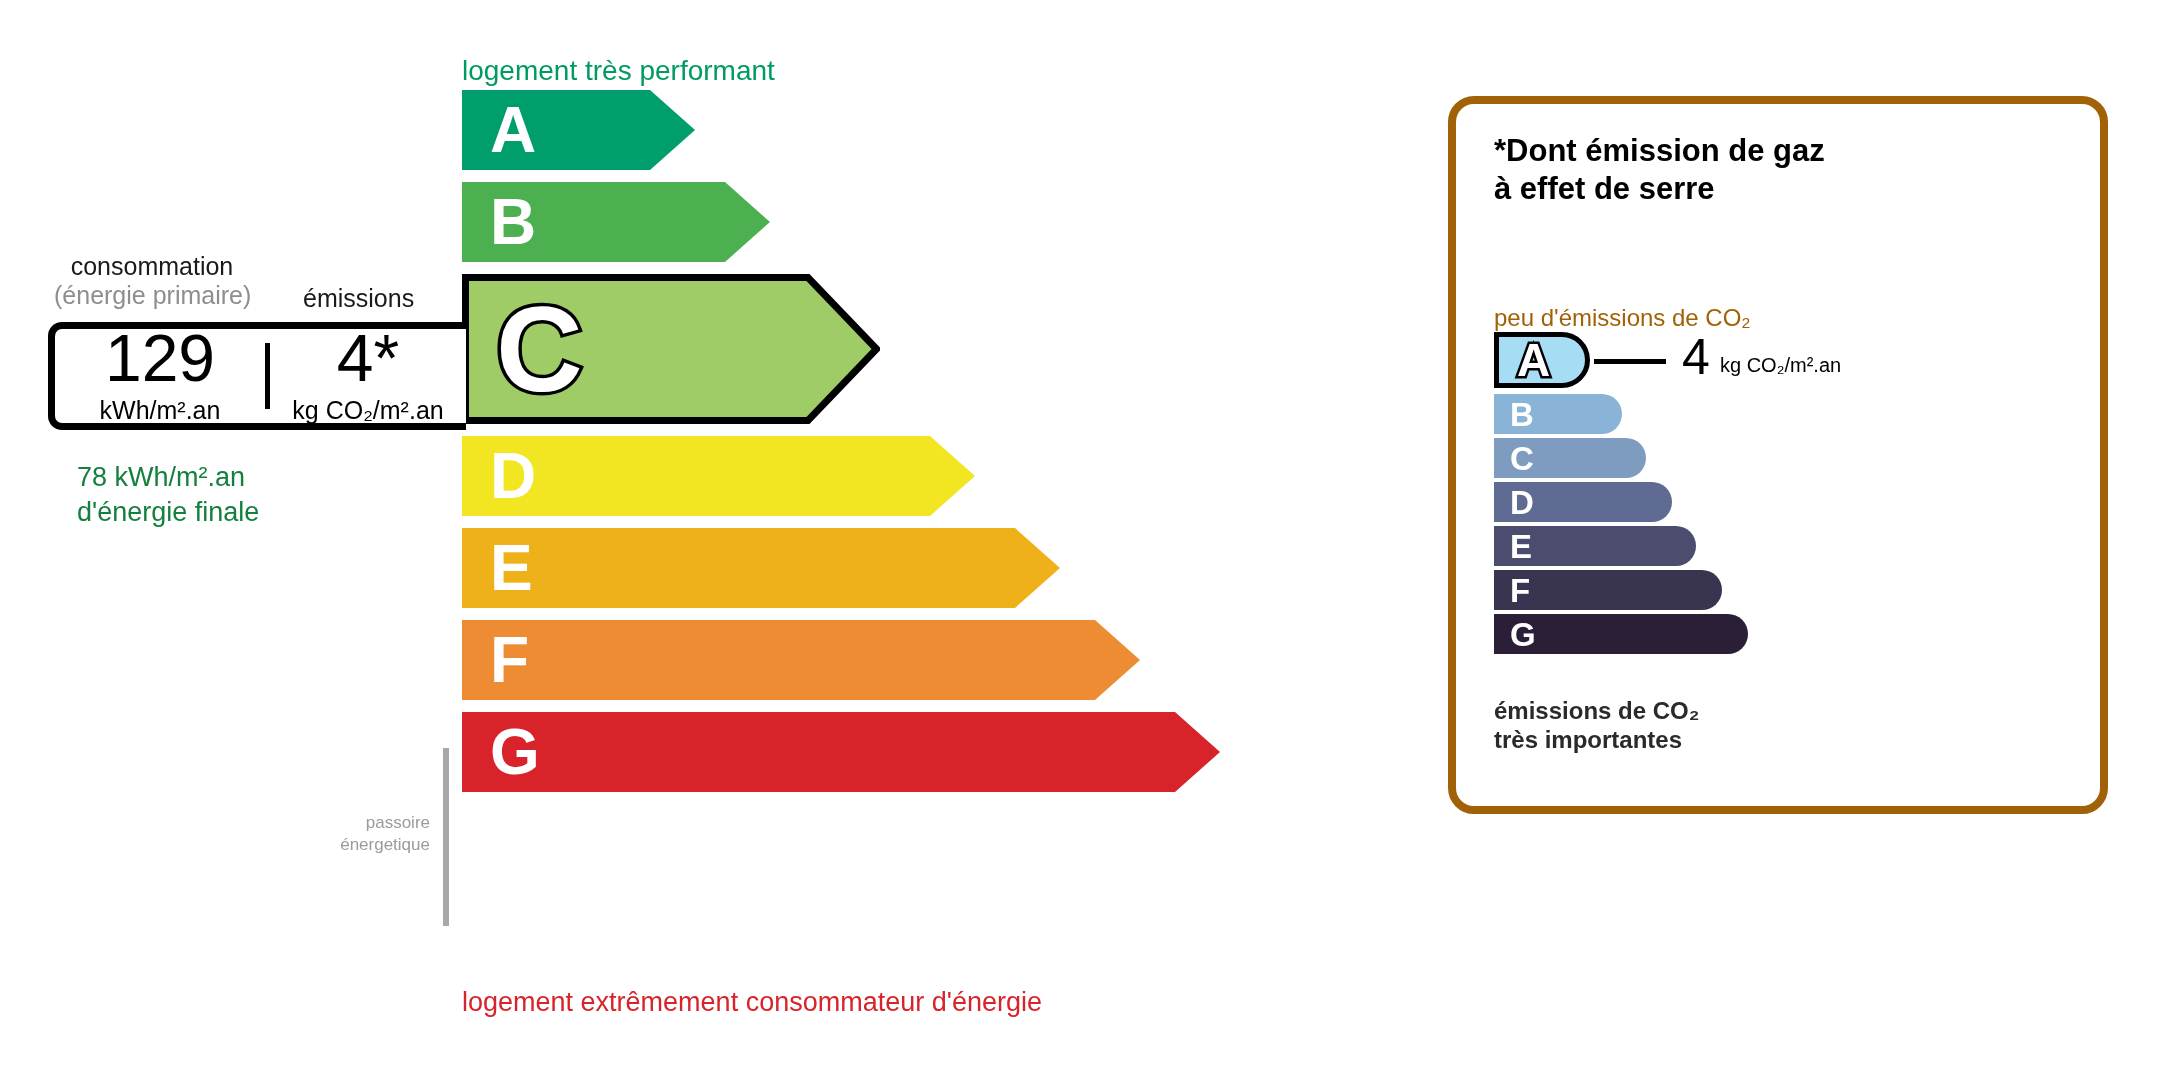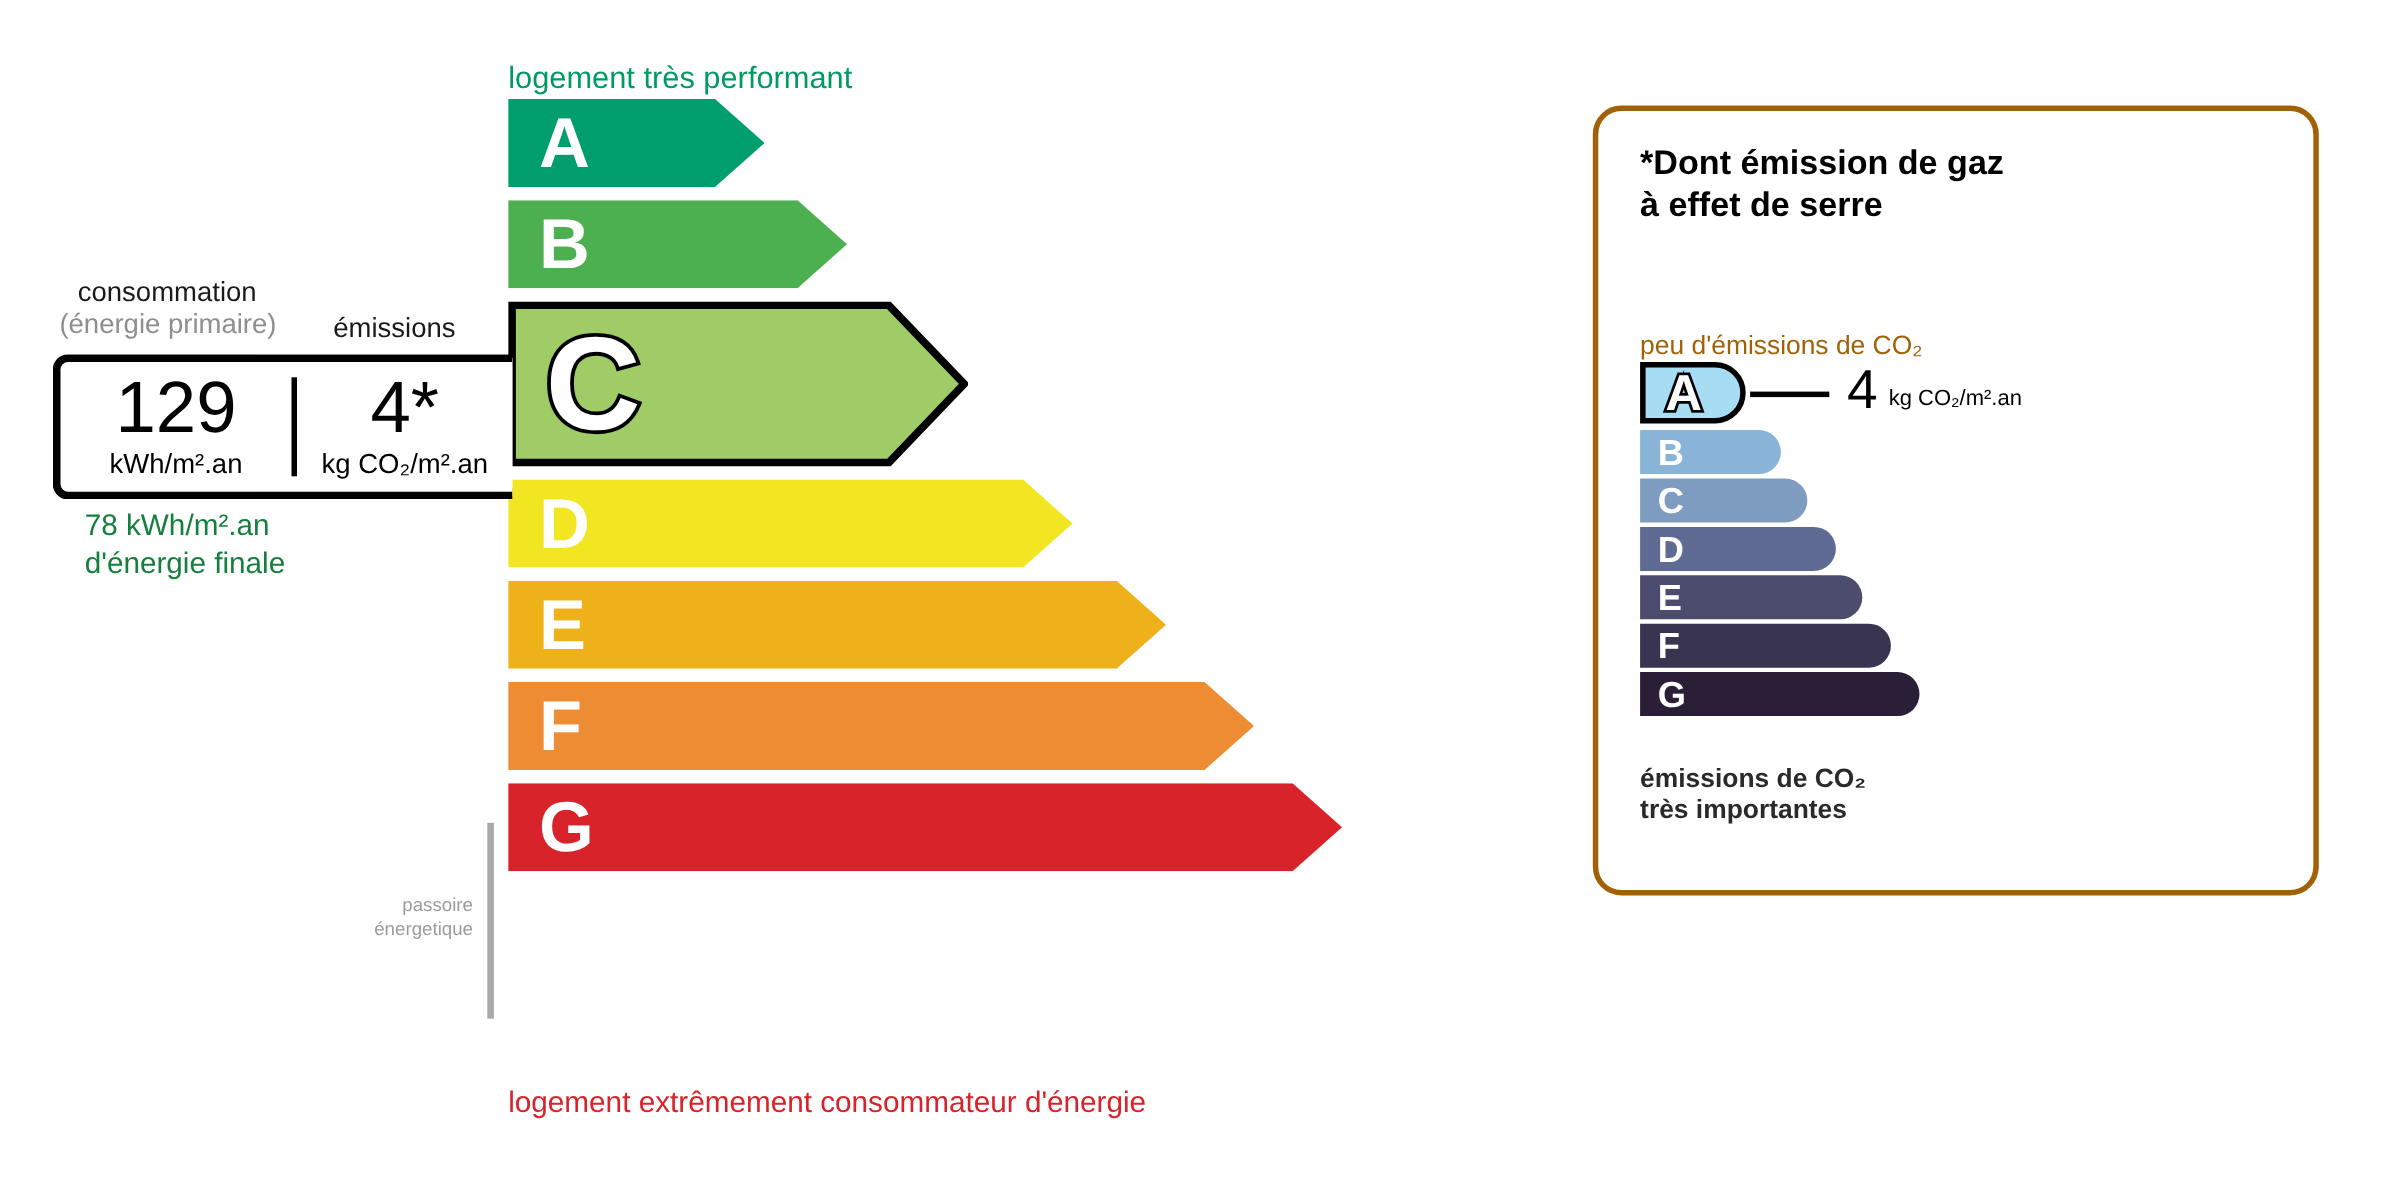--- a/index.html
+++ b/index.html
@@ -45,21 +45,21 @@
   .bar-row.big .arrow .letter {
     font-size: 120px; left: 34px;
     color: #ffffff;
     -webkit-text-stroke: 7px #000;
     paint-order: stroke fill;
   }
 
   
   #value-box {
     position: absolute; left: 48px; top: 322px;
-    width: 418px; height: 132px;
+    width: 418px; height: 108px;
     border: 7px solid #000; border-right: none;
     border-radius: 14px 0 0 14px;
     background: #fff;
     box-sizing: border-box;
     display: flex;
     z-index: 5;
   }
   .vcell {
     flex: 1; display: flex; flex-direction: column;
     align-items: center; justify-content: center;
@@ -91,21 +91,21 @@
     position: absolute; left: 230px; top: 812px;
     width: 200px; text-align: right;
     font-size: 17px; color: #9b9b9b; line-height: 1.28;
     white-space: pre-line;
   }
 
   
   #co2-panel {
     position: absolute; left: 1448px; top: 96px;
     width: 660px; height: 718px;
-    border: 5px solid #a16207; border-radius: 26px;
+    border: 8px solid #a16207; border-radius: 26px;
     background: #fff; box-sizing: border-box;
   }
   #co2-title {
     position: absolute; left: 38px; top: 28px;
     font-size: 31px; font-weight: bold; color: #000;
     line-height: 1.22; white-space: pre-line;
   }
   #co2-top-caption {
     position: absolute; left: 38px; top: 200px;
     font-size: 24px; color: #a16207;

